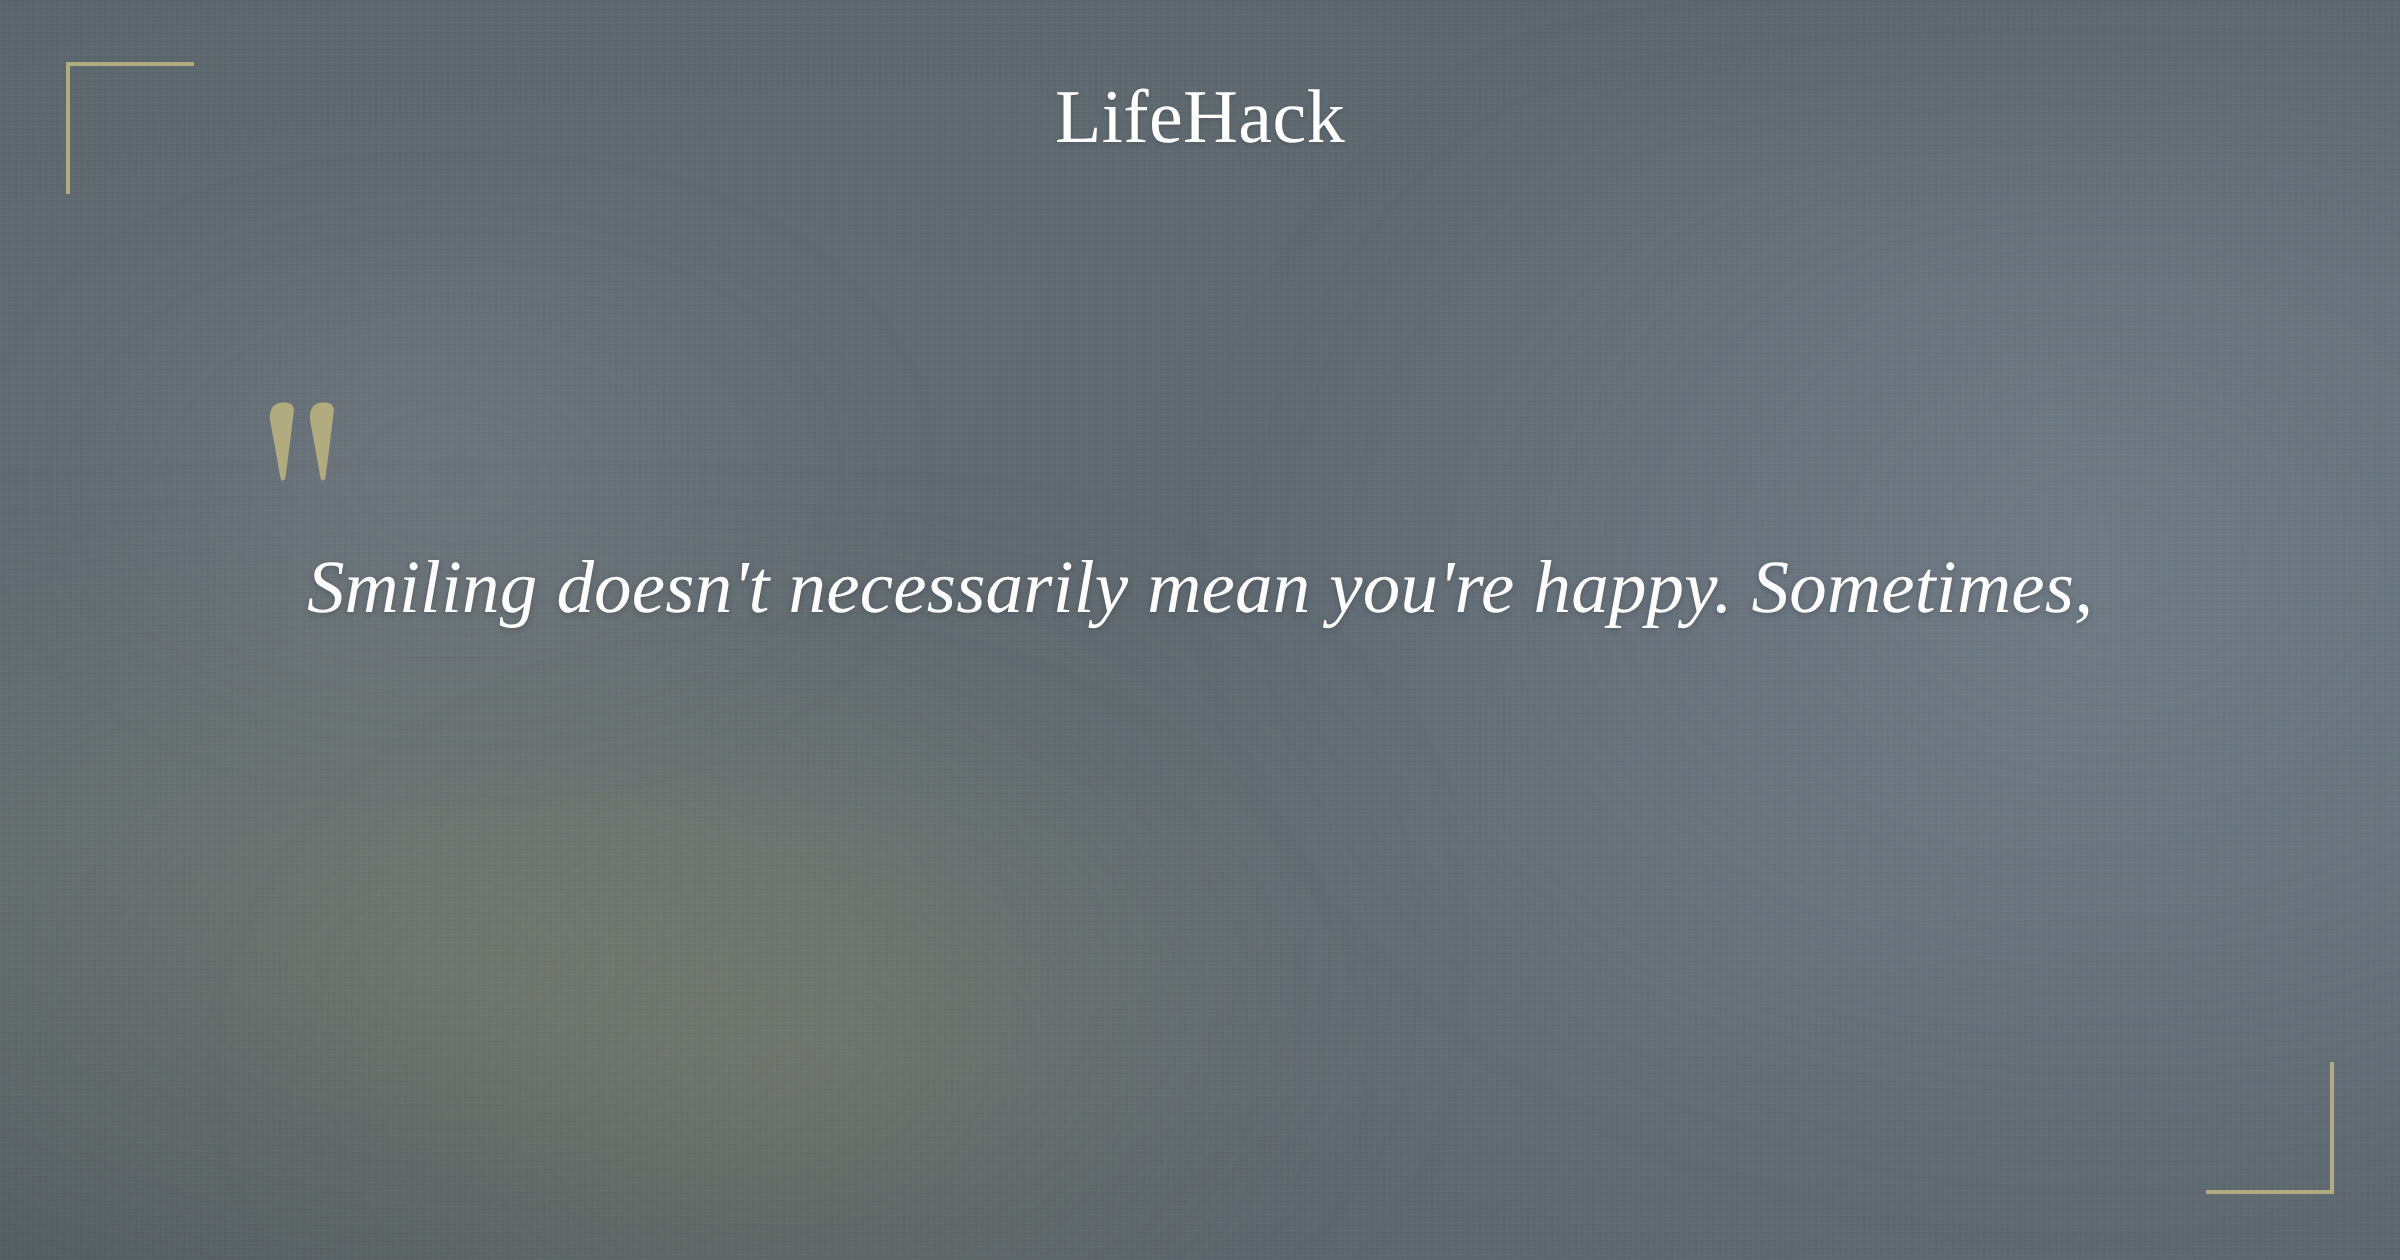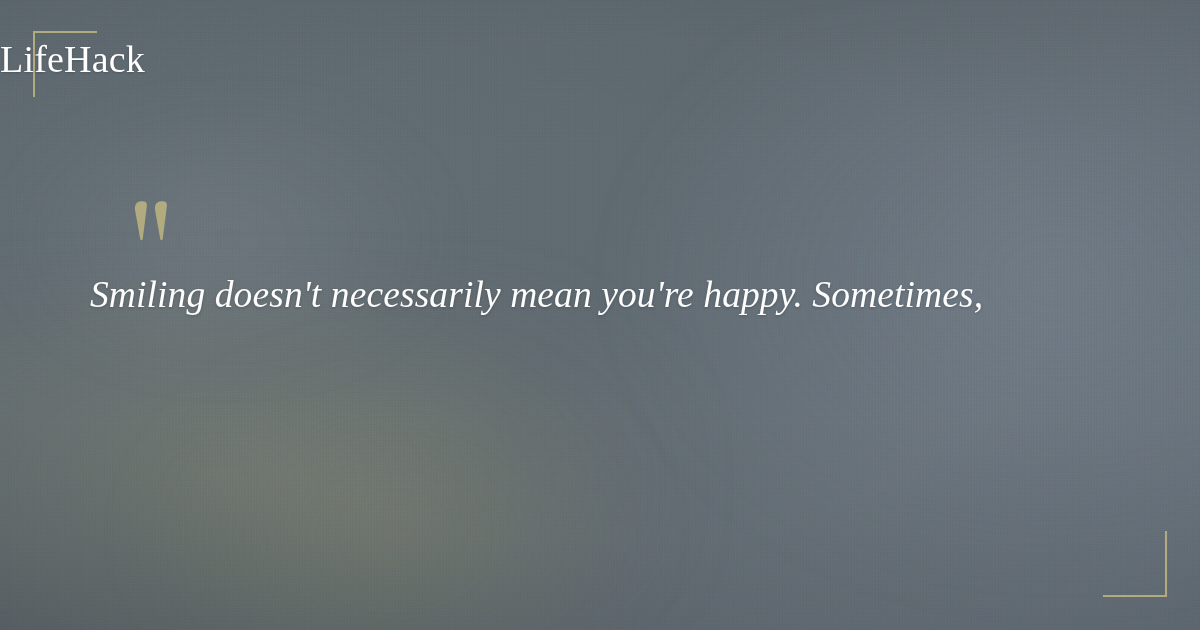--- a/index.html
+++ b/index.html
@@ -123,21 +123,21 @@
     border-bottom: 2px solid #b3ab80;
     border-right: 2px solid #b3ab80;
   }
 
   
   .logo {
     position: absolute;
     top: 40px;
     left: 0;
     width: 100%;
-    text-align: left;
+    text-align: center;
     color: #ffffff;
     font-family: "Liberation Serif", "DejaVu Serif", serif;
     font-size: 38px;
     font-weight: 400;
     letter-spacing: 0.2px;
     line-height: 1;
     text-shadow: 0 1px 2px rgba(30,38,44,0.25);
   }
 
   
@@ -152,21 +152,21 @@
 
   
   .quote-block {
     position: absolute;
     left: 90px;
     right: 90px;
     top: 268px;
   }
   .quote-text {
     margin: 0;
-    text-align: left;
+    text-align: center;
     color: #fdfdfd;
     font-family: "Liberation Serif", "DejaVu Serif", serif;
     font-style: italic;
     font-size: 37.5px;
     font-weight: 400;
     line-height: 1.42;
     letter-spacing: 0.1px;
     text-shadow: 0 1px 3px rgba(34,42,48,0.30);
   }
 </style>

